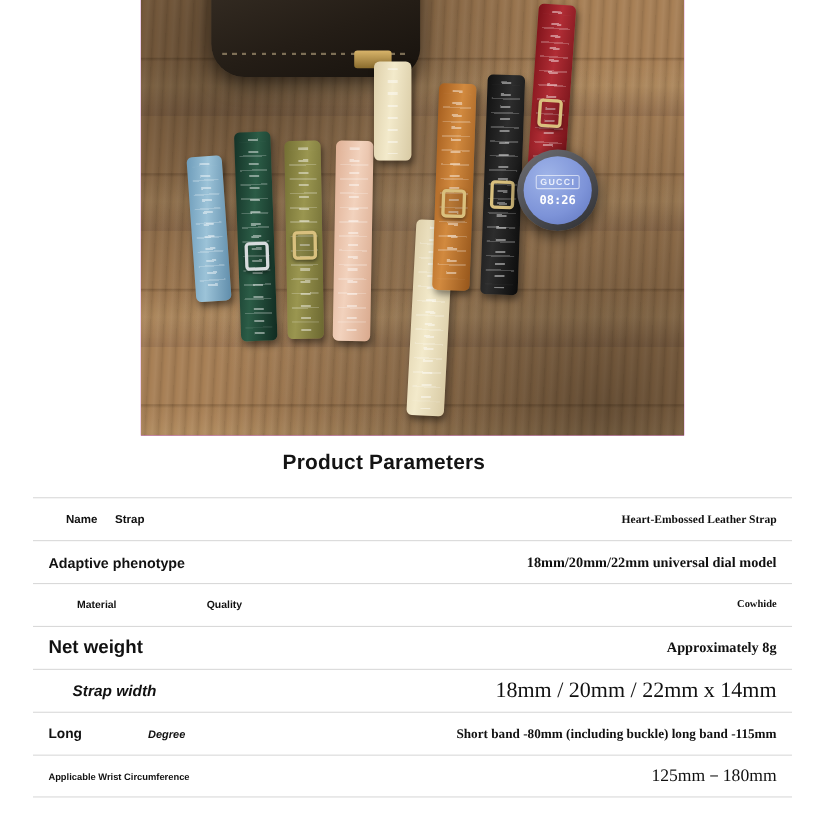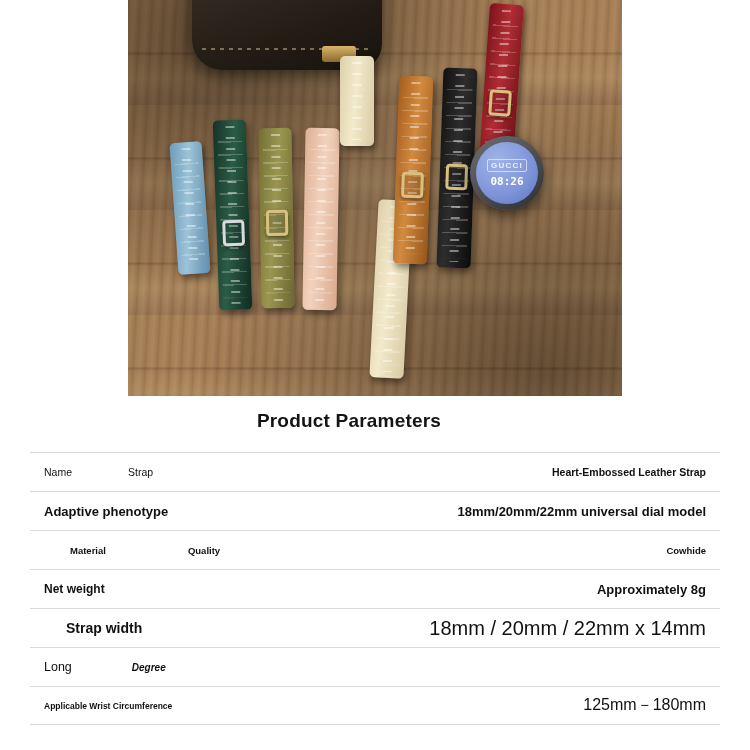--- a/index.html
+++ b/index.html
@@ -165,38 +165,39 @@
   .lbl2 {
     color: #111;
     white-space: nowrap;
     margin-left: 56px;
   }
   .val {
     margin-left: auto;
     text-align: center;
     color: #111;
     white-space: nowrap;
-  }
-  
-  .r0 .lbl, .r0 .lbl2 { font-size: 10.5px; font-weight: normal; }
+    font-family: Liberation Serif, serif;
+  }
+  
+  .r0 .lbl, .r0 .lbl2 { font-size: 10.5px; font-weight: bold; margin-left: 16px; }
   .r0 .val { font-size: 10.5px; font-weight: bold; }
 
   .r1 .lbl { font-size: 13px; font-weight: bold; }
   .r1 .val { font-size: 13px; font-weight: bold; }
 
   .r2 .lbl, .r2 .lbl2 { font-size: 9.5px; font-weight: bold; padding-left: 26px; }
   .r2 .val { font-size: 9.5px; font-weight: bold; }
 
-  .r3 .lbl { font-size: 12px; font-weight: bold; }
+  .r3 .lbl { font-size: 17px; font-weight: bold; }
   .r3 .val { font-size: 13px; font-weight: bold; }
 
-  .r4 .lbl { font-size: 14px; font-weight: bold; margin-left: 22px; }
+  .r4 .lbl { font-size: 14px; font-weight: bold; margin-left: 22px; font-style: italic; }
   .r4 .val { font-size: 20px; font-weight: normal; }
 
-  .r5 .lbl { font-size: 12.5px; font-weight: normal; }
+  .r5 .lbl { font-size: 12.5px; font-weight: bold; }
   .r5 .lbl2 { font-size: 10px; font-weight: bold; margin-left: 60px; font-style: italic; }
   .r5 .val { font-size: 12px; font-weight: bold; }
 
   .r6 .lbl { font-size: 8.5px; font-weight: bold; }
   .r6 .val { font-size: 16px; font-weight: normal; }
 
   .ghost {
     position: absolute;
     left: 16px; top: 8px;
     font-size: 15px;
@@ -314,20 +315,21 @@
         <span class="lbl">Strap width</span>
       </div>
       <span class="val">18mm / 20mm / 22mm x 14mm</span>
     </div>
 
     <div class="row r5">
       <div class="lbl-wrap">
         <span class="lbl">Long</span>
         <span class="lbl2">Degree</span>
       </div>
+      <span class="val">Short band -80mm (including buckle) long band -115mm</span>
     </div>
 
     <div class="row r6">
       <div class="lbl-wrap">
         <span class="lbl">Applicable Wrist Circumference</span>
       </div>
       <span class="val">125mm－180mm</span>
     </div>
 
   </div>

